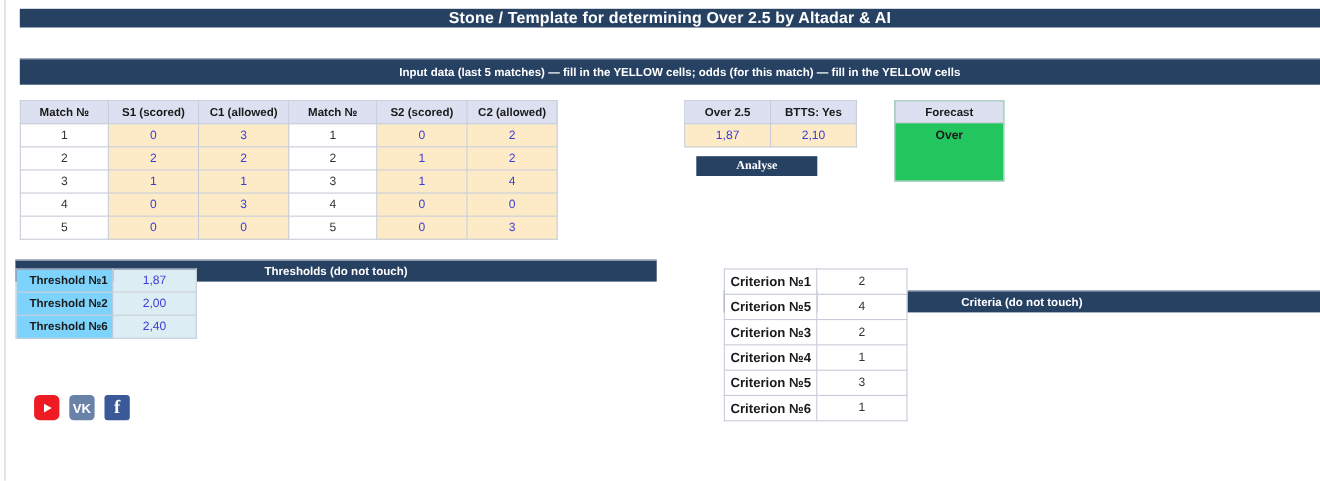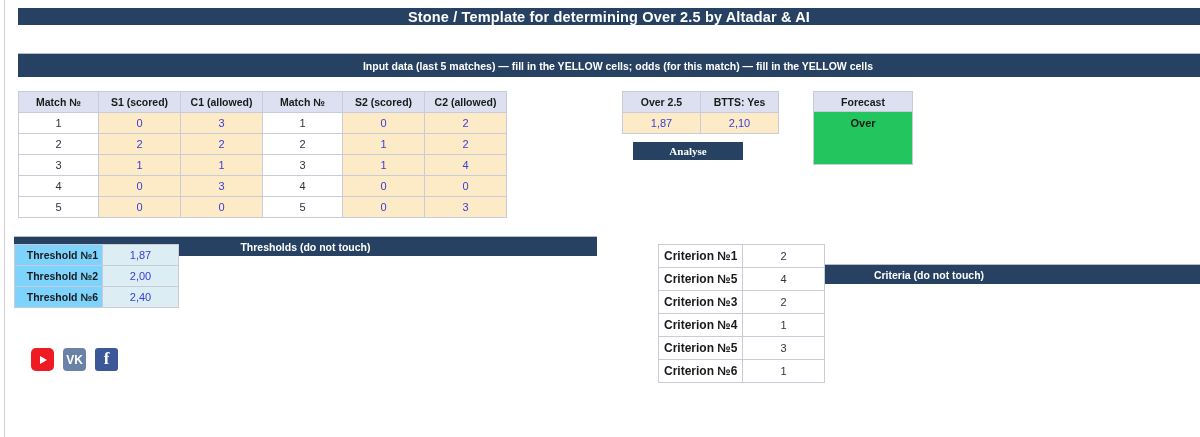--- a/index.html
+++ b/index.html
@@ -171,21 +171,21 @@
   }
   #criteria-table td.val {
     background: #ffffff;
     color: #333333;
     height: 20px;
   }
 
   
   #social-bar {
     position: absolute;
-    left: 31px; top: 348px;
+    left: 31px; top: 359px;
     display: flex;
     align-items: center;
     gap: 9px;
   }
   .social-icon {
     width: 23px; height: 23px;
     display: flex; align-items: center; justify-content: center;
     cursor: pointer;
   }
   .ic-youtube {

